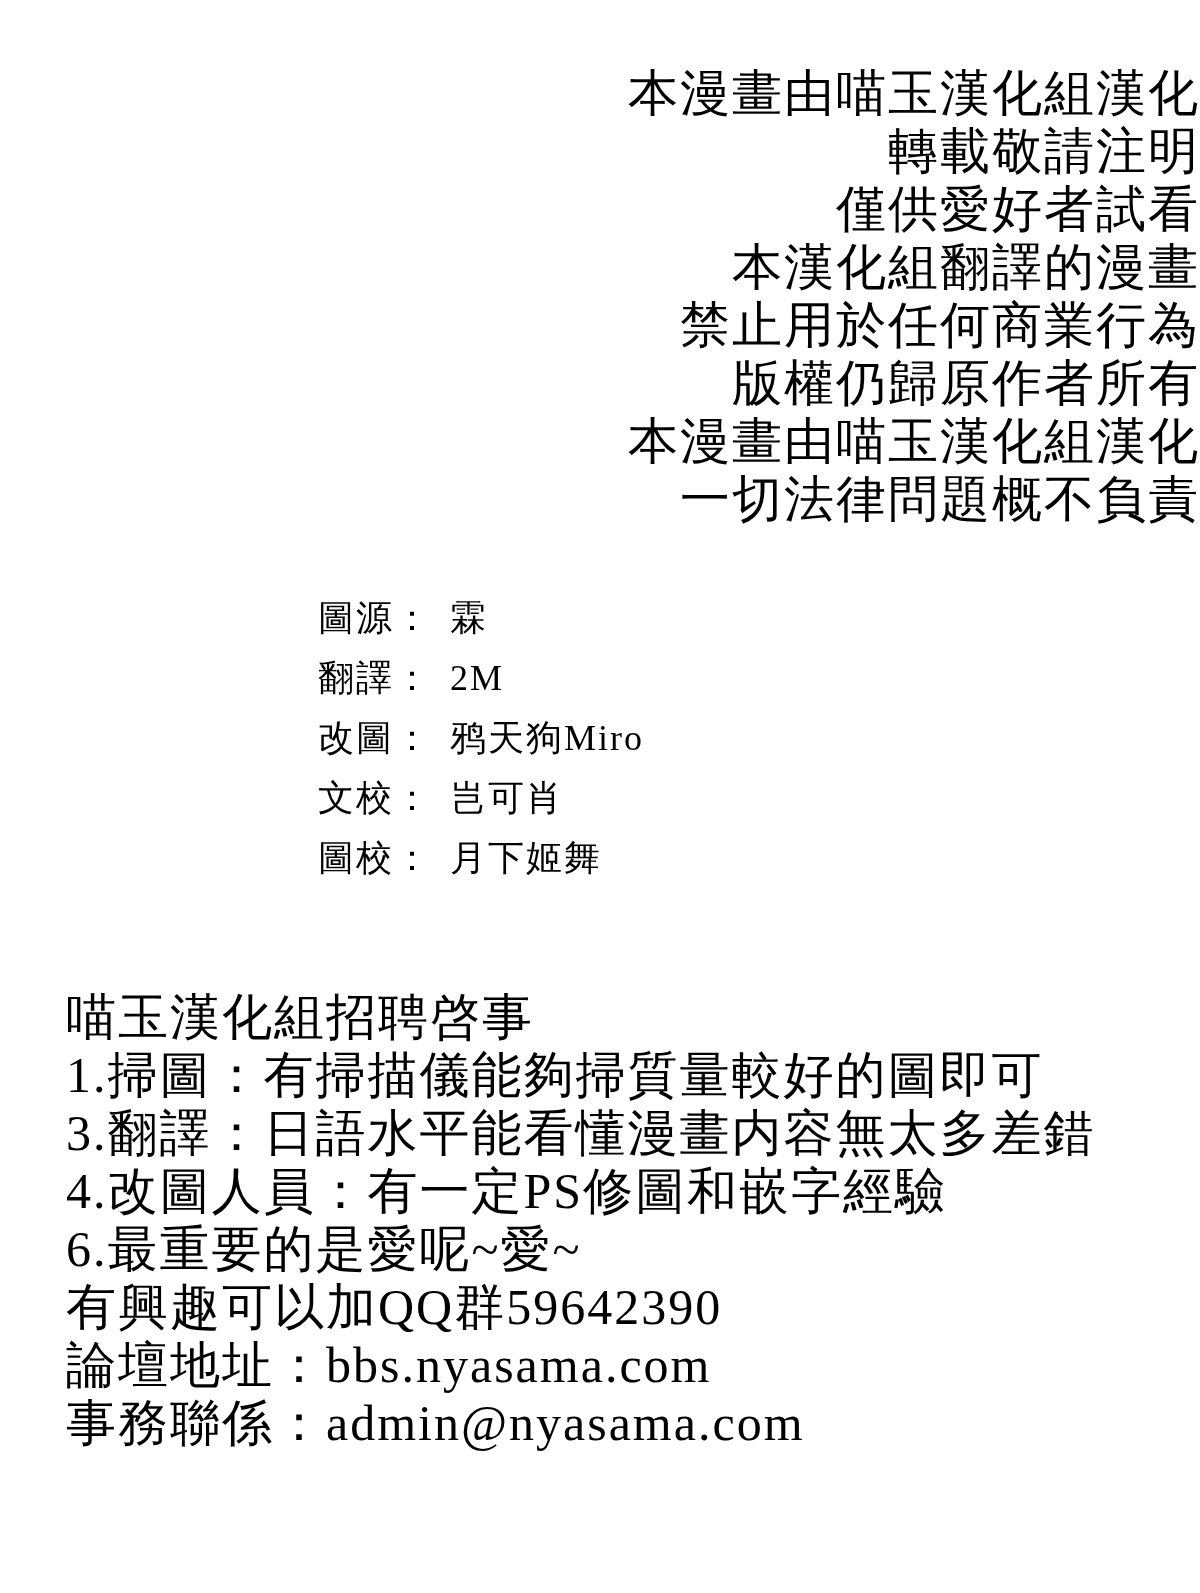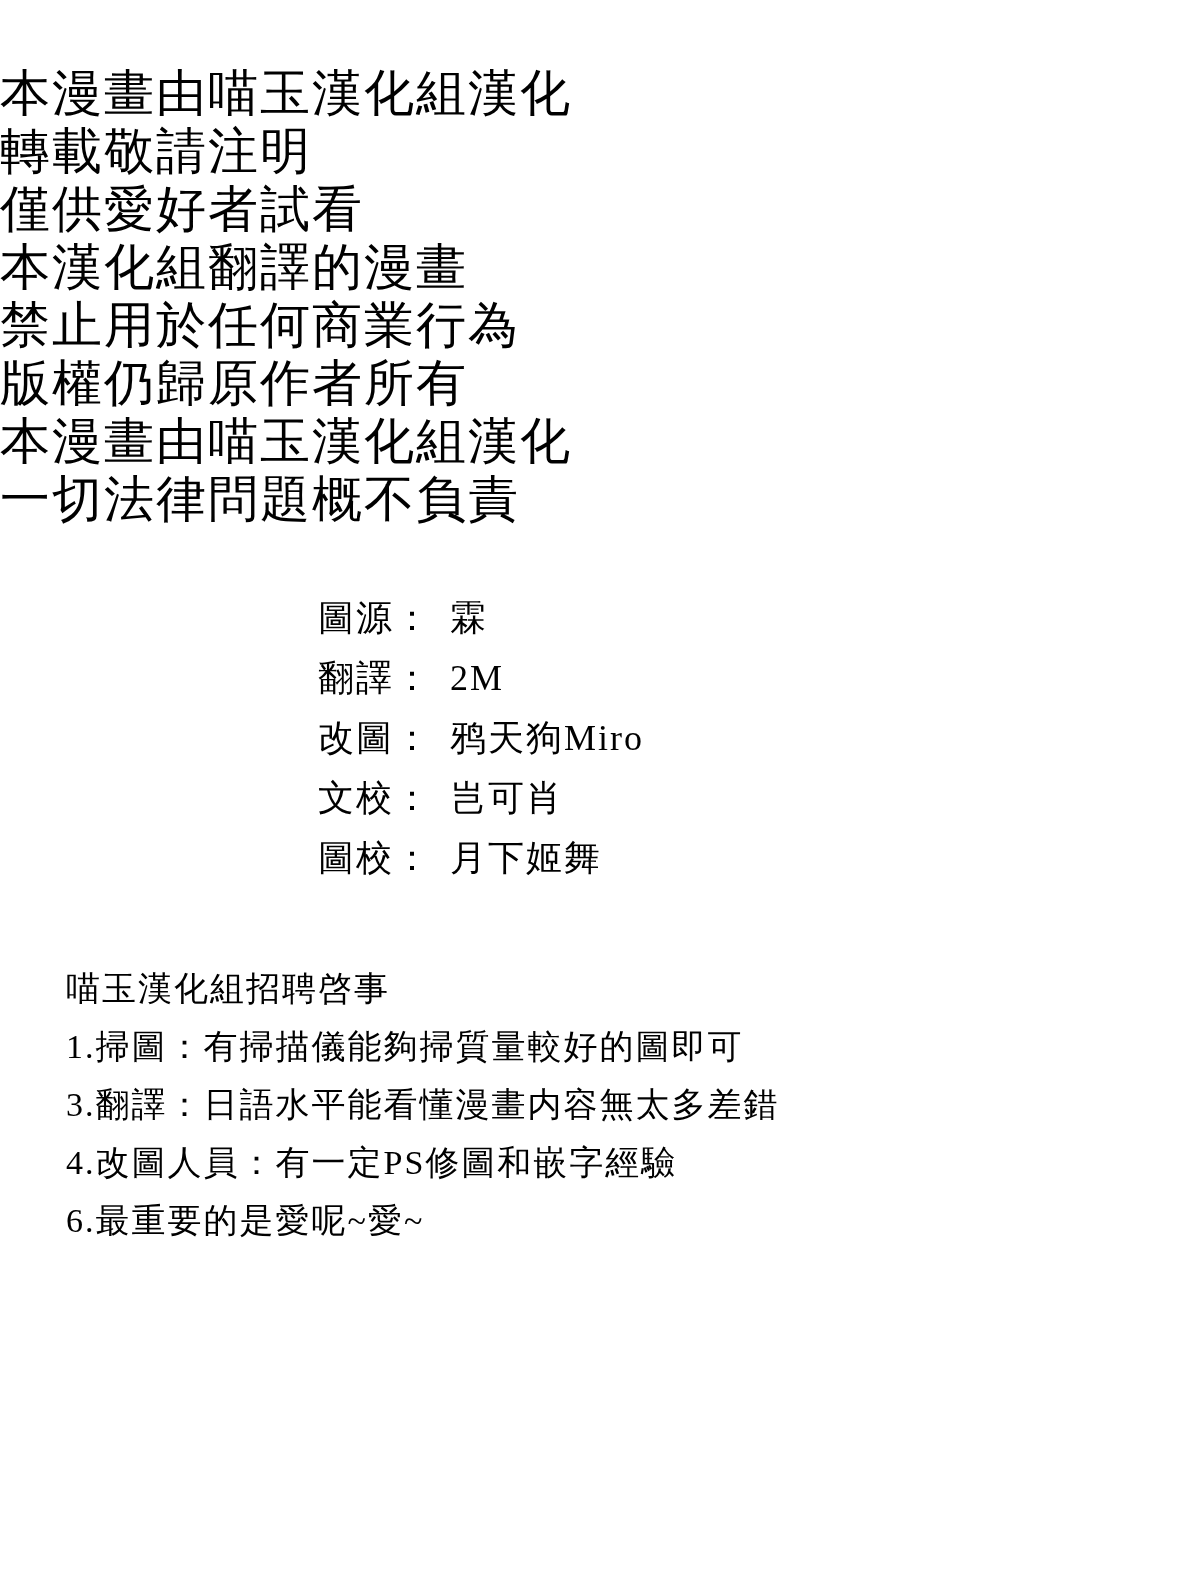--- a/index.html
+++ b/index.html
@@ -15,44 +15,44 @@
     color: #000000;
     font-family: "Liberation Serif", "DejaVu Serif", serif;
     overflow: hidden;
   }
   
   .disclaimer {
     position: absolute;
     top: 64px;
     left: 0;
     right: 0;
-    text-align: left;
+    text-align: right;
     font-size: 50px;
     line-height: 58px;
     letter-spacing: 2px;
     white-space: nowrap;
   }
   
   .credits {
     position: absolute;
     top: 588px;
     left: 318px;
     font-size: 36px;
     line-height: 60px;
     letter-spacing: 2px;
     white-space: nowrap;
   }
   .credit-row { display: block; }
   .credit-name { margin-left: 18px; }
   
   .recruitment {
     position: absolute;
-    top: 960px;
+    top: 988px;
     left: 66px;
-    font-size: 34px;
+    font-size: 50px;
     line-height: 58px;
     letter-spacing: 2px;
     white-space: nowrap;
   }
   .recruit-line { display: block; }
 </style>
 </head>
 <body>
 
 <div id="page">
@@ -94,15 +94,21 @@
 
   <div class="recruitment">
     <div class="recruit-line">喵玉漢化組招聘啓事</div>
     <div>
 
     <div class="recruit-line">1.掃圖：有掃描儀能夠掃質量較好的圖即可</div>
         <div class="recruit-line">3.翻譯：日語水平能看懂漫畫内容無太多差錯</div>
         <div class="recruit-line">4.改圖人員：有一定PS修圖和嵌字經驗</div>
         <div class="recruit-line">6.最重要的是愛呢~愛~</div>
       </div>
+    <div>
+
+    <div class="recruit-line">有興趣可以加QQ群59642390</div>
+        <div class="recruit-line">論壇地址：bbs.nyasama.com</div>
+        <div class="recruit-line">事務聯係：admin@nyasama.com</div>
+      </div>
   </div>
 
 </div>
 
 </body></html>

